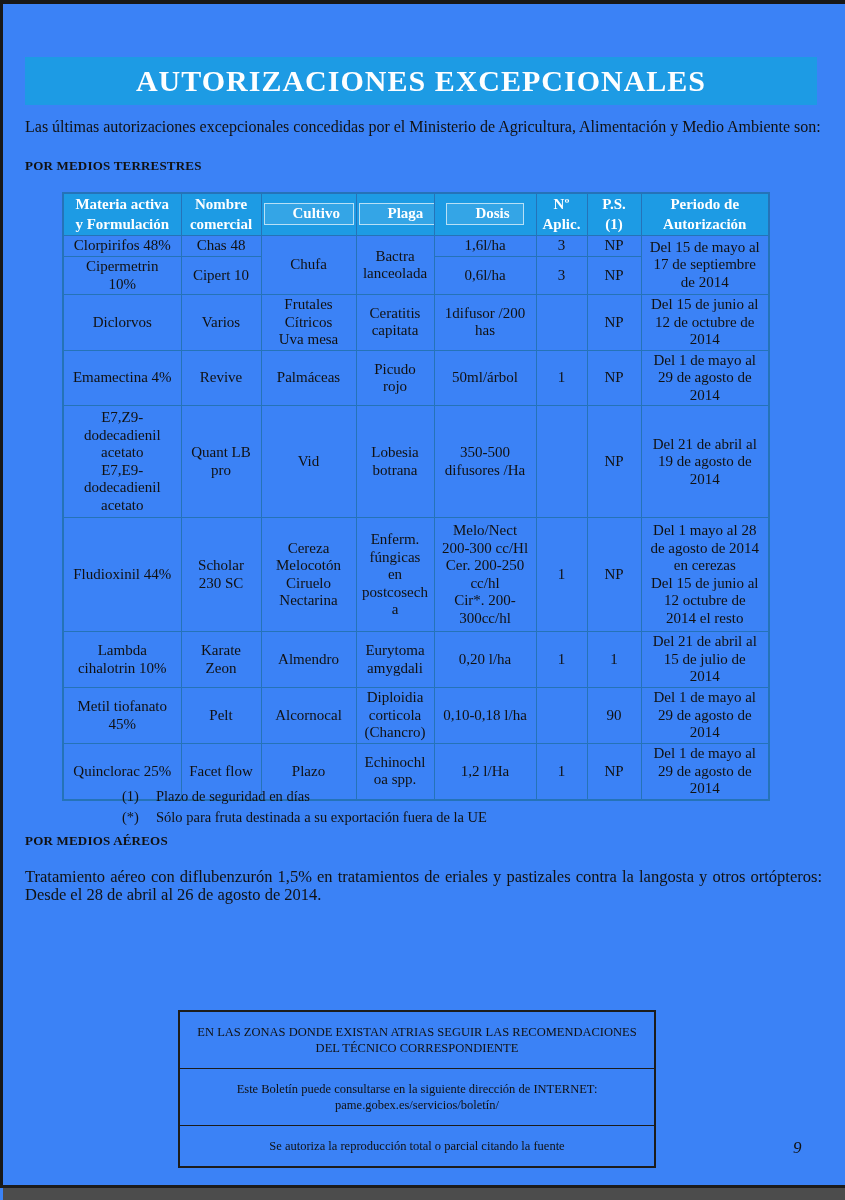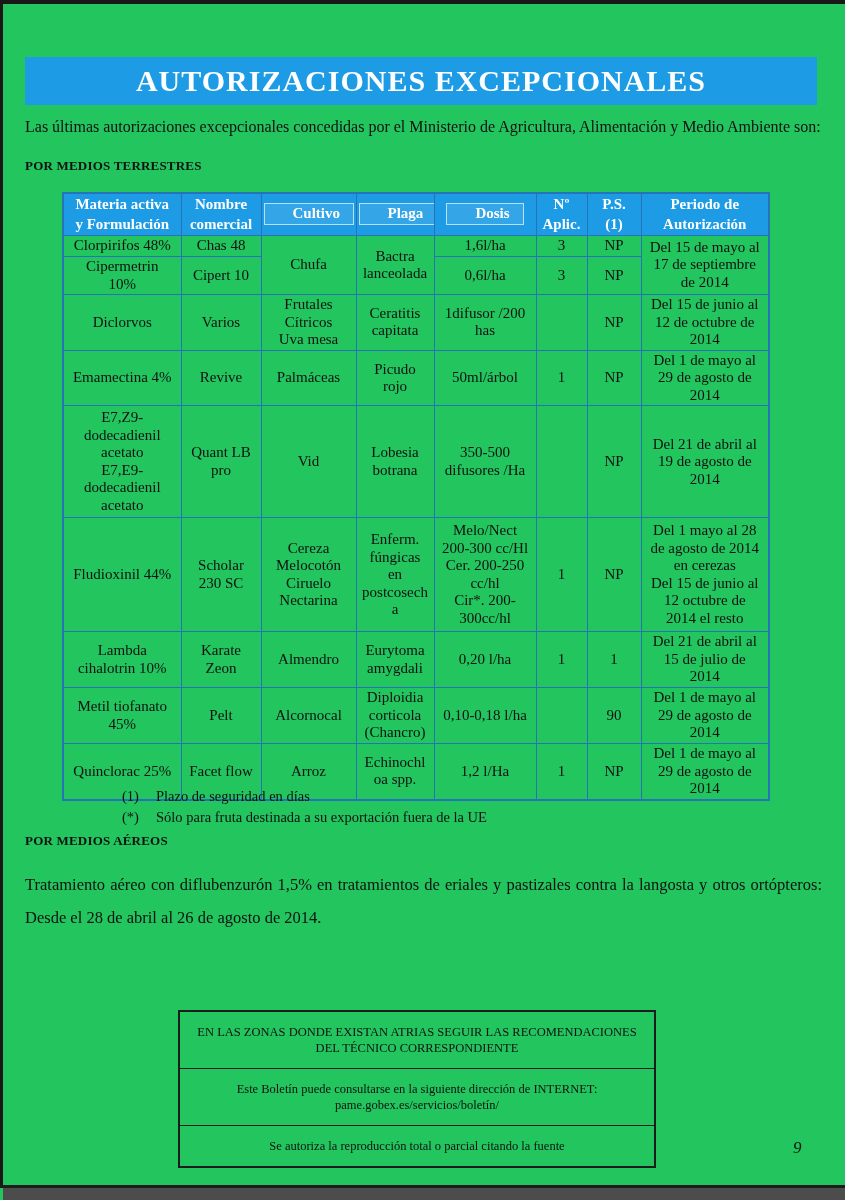--- a/index.html
+++ b/index.html
@@ -1,20 +1,20 @@
 <!DOCTYPE html>
 <html><head>
 <meta charset="utf-8">
 <style>
   html, body { margin: 0; padding: 0; background: #ffffff; }
   .page {
     position: relative;
     width: 845px;
     height: 1200px;
-    background: #22c55e;
+    background: #3b82f6;
     overflow: hidden;
     font-family: "Liberation Serif", serif;
     color: #111111;
   }
   
   .frame-top    { position: absolute; left: 0; top: 0; width: 845px; height: 4px; background: #181818; }
   .frame-left   { position: absolute; left: 0; top: 0; width: 3px; height: 1187px; background: #181818; }
   .frame-bottom-line { position: absolute; left: 0; top: 1185px; width: 845px; height: 3px; background: #1c1c1c; }
   .frame-bottom-bar  { position: absolute; left: 3px; top: 1188px; width: 842px; height: 12px; background: #4C4C4C; }
 
@@ -61,21 +61,21 @@
     background: rgba(255,255,255,0.10);
     padding: 0 13px 1px 28px;
     margin-top: -2px;
   }
   .footnotes { position: absolute; left: 122px; top: 786px; font-size: 14.5px; }
   .footnote-line { display: flex; line-height: 21px; }
   .footnote-line .fn-label { width: 34px; flex: 0 0 34px; }
 
   .aereos-paras {
     position: absolute; left: 25px; top: 868px; width: 797px;
-    font-size: 16.5px; line-height: 33px;
+    font-size: 16.5px; line-height: 18px;
   }
   .aereos-paras p { margin: 0; text-align: justify; }
 
   .footer-box {
     position: absolute; left: 178px; top: 1010px; width: 474px;
     border: 2px solid #1c1c1c;
     font-size: 12.5px; text-align: center;
   }
   .footer-box .fb-row {
     white-space: pre-line; line-height: 16px; padding: 12px 4px;
@@ -257,21 +257,21 @@
         <td>0,10-0,18 l/ha</td>
         <td></td>
         <td>90</td>
         <td>Del 1 de mayo al
 29 de agosto de
 2014</td>
       </tr>
       <tr style="height:56px">
         <td>Quinclorac 25%</td>
         <td>Facet flow</td>
-        <td>Arroz</td>
+        <td>Plazo</td>
         <td>Echinochl
 oa spp.</td>
         <td>1,2 l/Ha</td>
         <td>1</td>
         <td>NP</td>
         <td>Del 1 de mayo al
 29 de agosto de
 2014</td>
       </tr>
     </tbody>

